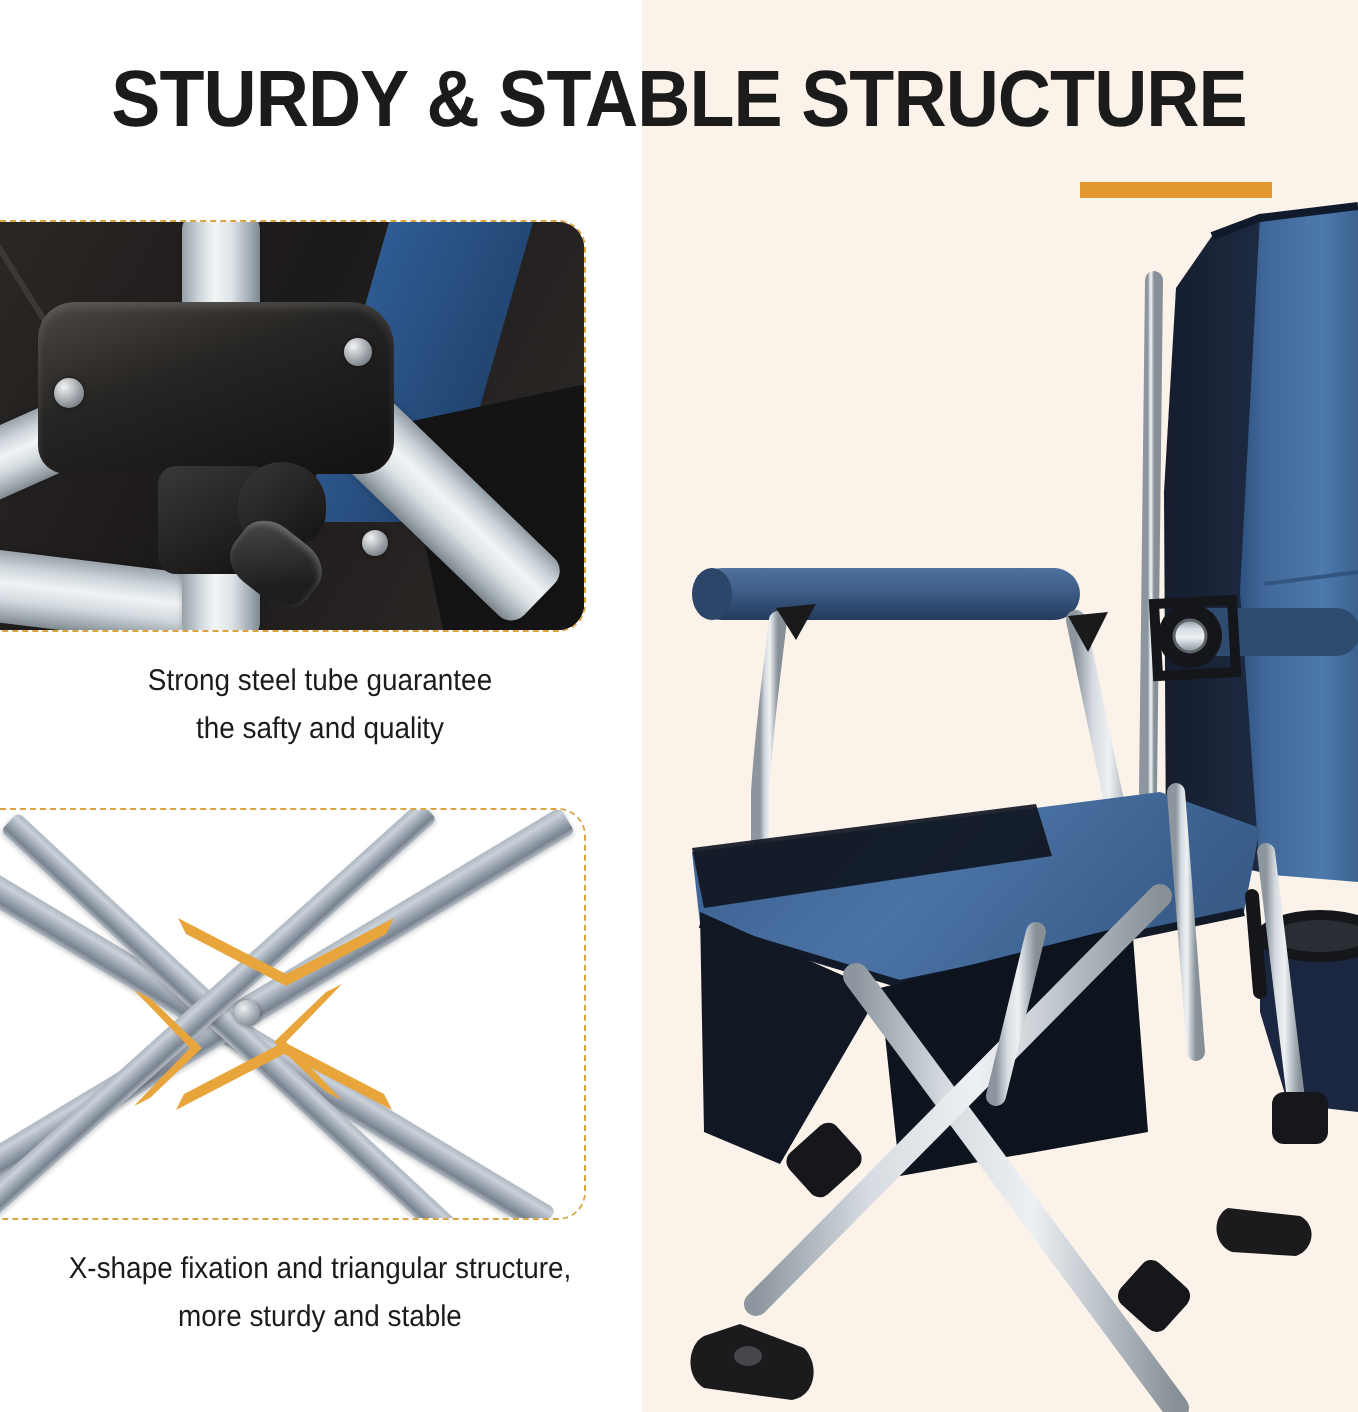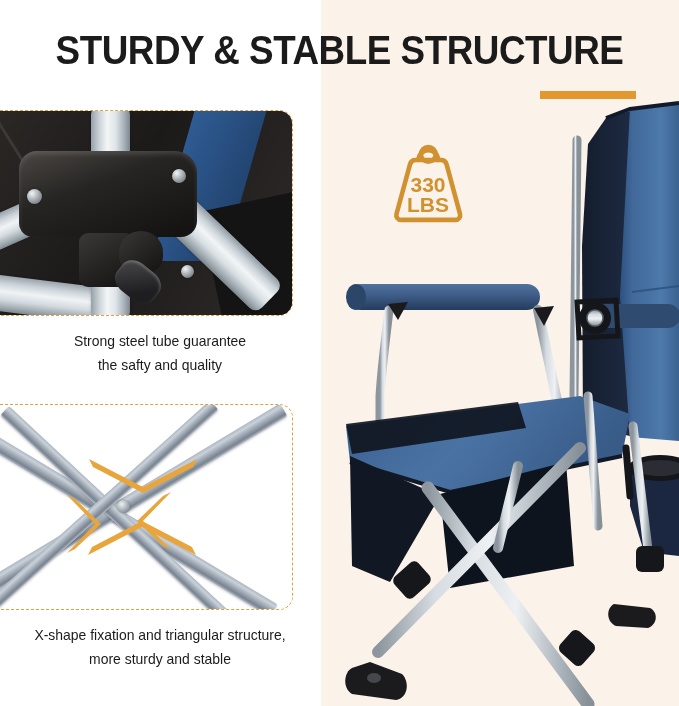--- a/index.html
+++ b/index.html
@@ -342,31 +342,20 @@
       <div class="x-pivot"></div>
 
     </div>
   </div>
 
   <div class="caption" id="caption-xframe">
     <div>X-shape fixation and triangular structure,</div>
     <div>more sturdy and stable</div>
   </div>
 
-  <div class="weight-badge">
-    <svg width="80" height="86" viewBox="0 0 80 86">
-      <g fill="none" stroke="#d2912f" stroke-width="4.6" stroke-linejoin="round" stroke-linecap="round">
-        <path d="M30.5 20 a9.8 9.8 0 1 1 19.6 0"></path>
-        <circle cx="40.3" cy="14.4" r="7.3"></circle>
-        <path d="M27.5 20 h25.6 c2.6 0 4.8 1.8 5.5 4.3 L72 74 c0.8 3 -1.4 5.9 -4.5 5.9 H13 c-3.1 0 -5.3 -2.9 -4.5 -5.9 L22 24.3 c0.7 -2.5 2.9 -4.3 5.5 -4.3 Z"></path>
-      </g>
-      <text x="40" y="52" text-anchor="middle" font-family="'Liberation Sans Narrow','Liberation Sans',sans-serif" font-size="21" font-weight="bold" fill="#d2912f">330</text>
-      <text x="40" y="72" text-anchor="middle" font-family="'Liberation Sans Narrow','Liberation Sans',sans-serif" font-size="21" font-weight="bold" fill="#d2912f">LBS</text>
-    </svg>
-  </div>
 
   <div class="chair">
     <svg width="349" height="610" viewBox="0 0 349 610">
       <defs>
         <linearGradient id="blueFab" x1="0" y1="0" x2="1" y2="0">
           <stop offset="0%" stop-color="#2e5280"></stop>
           <stop offset="22%" stop-color="#41699a"></stop>
           <stop offset="70%" stop-color="#4d79ab"></stop>
           <stop offset="100%" stop-color="#3b6290"></stop>
         </linearGradient>

